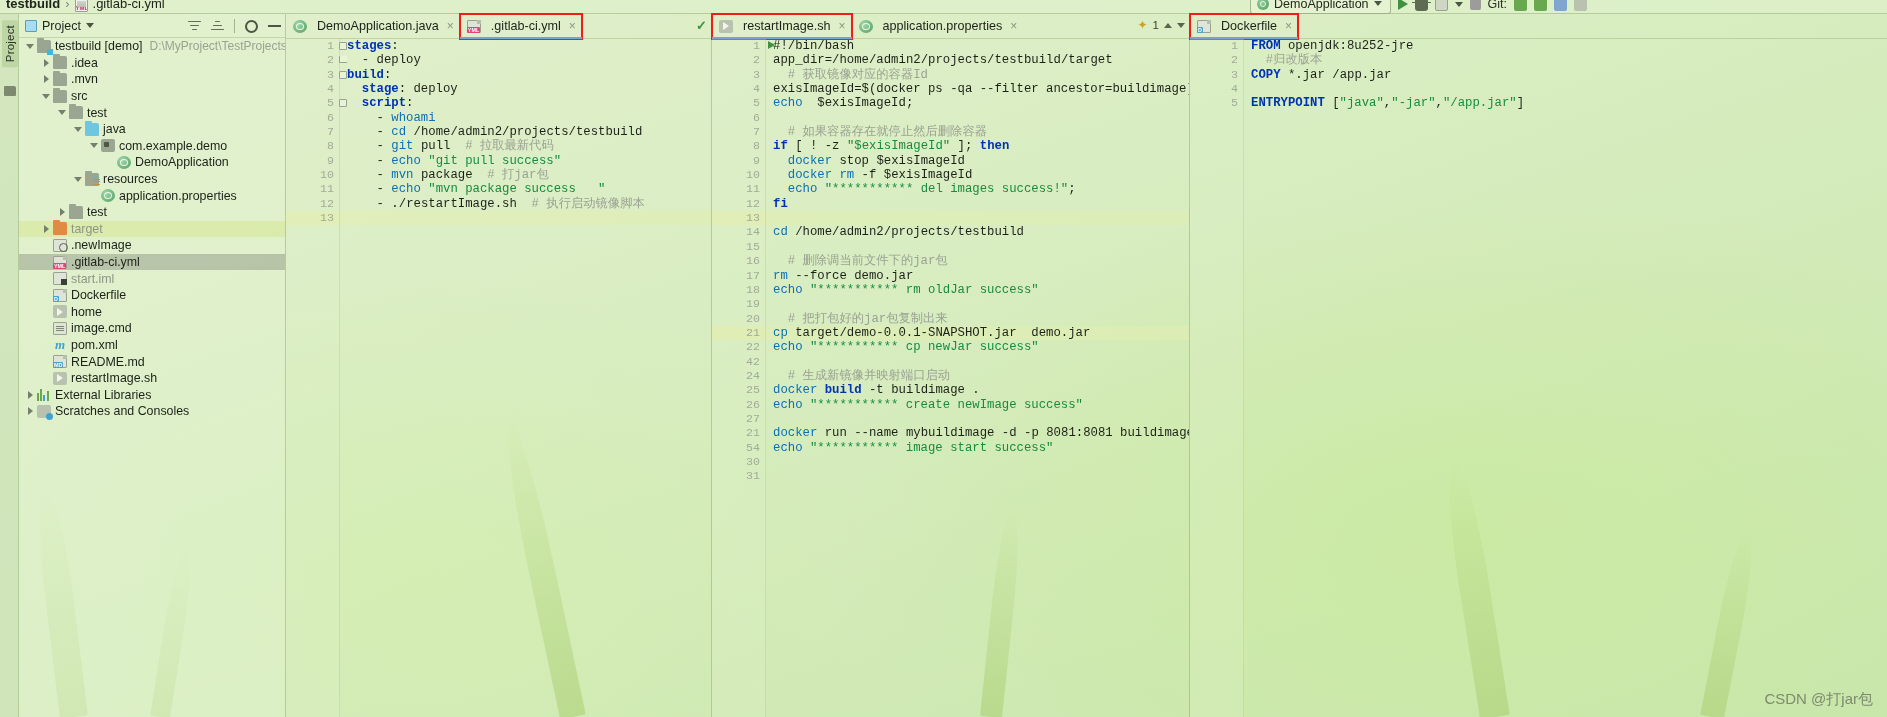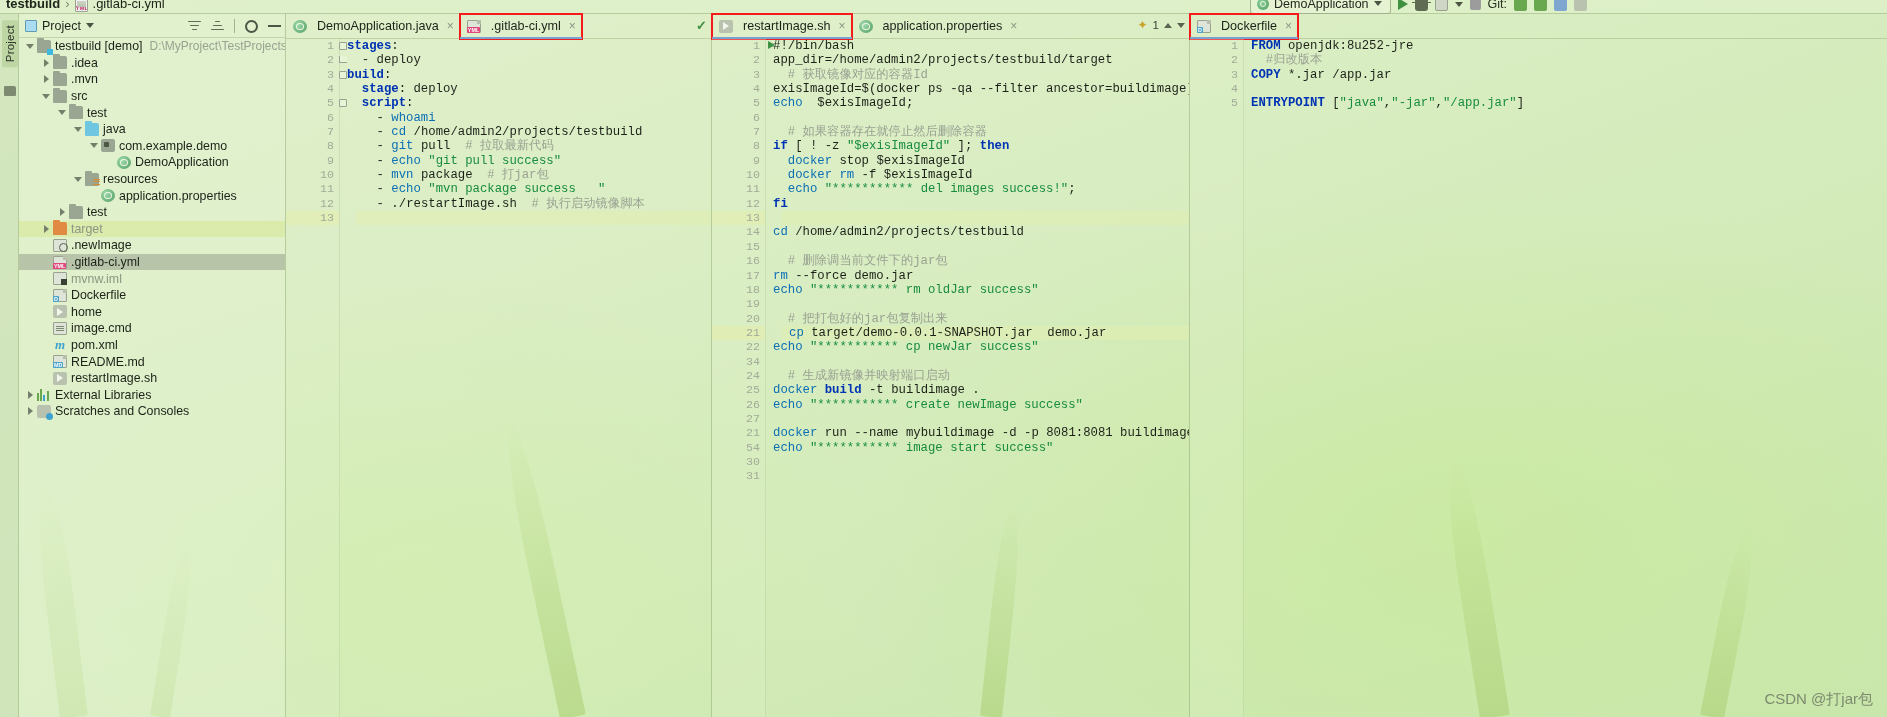--- a/index.html
+++ b/index.html
@@ -226,21 +226,21 @@
   }
   .fold.end { border-top: none; border-right: none; height: 7px; border-radius: 0; }
   .runmark { position: absolute; right: -10px; top: 2px; border-top: 4.5px solid transparent; border-bottom: 4.5px solid transparent; border-left: 7px solid #3f9142; }
 
   .code {
     position: absolute; top: 25px; bottom: 0; left: 54px; right: 0;
     font-family: "Liberation Mono", monospace; font-size: 12.3px;
     white-space: pre; overflow: hidden;
   }
   .code .l { height: 14.35px; line-height: 14.35px; padding-left: 7px; }
-  .code .l.cur { background: rgba(226,238,176,0.55); margin-left: 16px; }
+  .code .l.cur { background: rgba(226,238,176,0.55); }
   .kw   { color: #0033b3; font-weight: bold; }
   .kw2  { color: #0b6fb5; }
   .str  { color: #178c3e; }
   .cmt  { color: #9aa292; }
   .plain{ color: #1d2219; }
   .inspect {
     position: absolute; right: 4px; top: 4px;
     display: flex; align-items: center; gap: 5px; font-size: 11.5px; color: #3a4134;
   }
   .ok-check { color: #3f9142; font-size: 13px; font-weight: bold; }
@@ -406,21 +406,21 @@
           <span class="arrow"></span>
           <span class="fico file">
             <span class="tag yml">YML</span>
           </span>
           <span class="">.gitlab-ci.yml</span>
         </div>
         <div class="row">
           <span style="display:inline-block;width:22px;flex:0 0 22px"></span>
           <span class="arrow"></span>
           <span class="fico iml"></span>
-          <span class="muted">mvnw.iml</span>
+          <span class="muted">start.iml</span>
         </div>
         <div class="row">
           <span style="display:inline-block;width:22px;flex:0 0 22px"></span>
           <span class="arrow"></span>
           <span class="fico file">
             <span class="tag d">D</span>
           </span>
           <span class="">Dockerfile</span>
         </div>
         <div class="row">
@@ -542,21 +542,21 @@
         <div class="ln cur"><span>13</span></div>
         <div class="ln"><span>14</span></div>
         <div class="ln"><span>15</span></div>
         <div class="ln"><span>16</span></div>
         <div class="ln"><span>17</span></div>
         <div class="ln"><span>18</span></div>
         <div class="ln"><span>19</span></div>
         <div class="ln"><span>20</span></div>
         <div class="ln cur"><span>21</span></div>
         <div class="ln"><span>22</span></div>
-        <div class="ln"><span>34</span></div>
+        <div class="ln"><span>42</span></div>
         <div class="ln"><span>24</span></div>
         <div class="ln"><span>25</span></div>
         <div class="ln"><span>26</span></div>
         <div class="ln"><span>27</span></div>
         <div class="ln"><span>21</span></div>
         <div class="ln"><span>54</span></div>
         <div class="ln"><span>30</span></div>
         <div class="ln"><span>31</span></div>
       </div>
       <div class="code"><div class="l"><span class="plain">#</span><span class="plain">!</span><span class="plain">/</span><span class="plain">bin</span><span class="plain">/</span><span class="plain">bash</span></div><div class="l"><span class="plain">app_dir</span><span class="plain">=</span><span class="plain">/</span><span class="plain">home</span><span class="plain">/</span><span class="plain">admin2</span><span class="plain">/</span><span class="plain">projects</span><span class="plain">/</span><span class="plain">testbuild</span><span class="plain">/</span><span class="plain">target</span></div><div class="l"><span class="cmt">  # 获取镜像对应的容器Id</span></div><div class="l"><span class="plain">exisImageId</span><span class="plain">=</span><span class="plain">$(docker ps -qa --filter ancestor=buildimage)</span></div><div class="l"><span class="kw2">echo</span><span class="plain"> </span><span class="plain"> </span><span class="plain">$exisImageId</span><span class="plain">;</span></div><div class="l">&nbsp;</div><div class="l"><span class="cmt">  # 如果容器存在就停止然后删除容器</span></div><div class="l"><span class="kw">if</span><span class="plain"> </span><span class="plain">[</span><span class="plain"> </span><span class="plain">!</span><span class="plain"> </span><span class="plain">-</span><span class="plain">z</span><span class="plain"> </span><span class="str">"$exisImageId"</span><span class="plain"> </span><span class="plain">]</span><span class="plain">;</span><span class="plain"> </span><span class="kw">then</span></div><div class="l"><span class="plain"> </span><span class="plain"> </span><span class="kw2">docker</span><span class="plain"> </span><span class="plain">stop</span><span class="plain"> </span><span class="plain">$exisImageId</span></div><div class="l"><span class="plain"> </span><span class="plain"> </span><span class="kw2">docker</span><span class="plain"> </span><span class="kw2">rm</span><span class="plain"> </span><span class="plain">-</span><span class="plain">f</span><span class="plain"> </span><span class="plain">$exisImageId</span></div><div class="l"><span class="plain"> </span><span class="plain"> </span><span class="kw2">echo</span><span class="plain"> </span><span class="str">"*********** del images success!"</span><span class="plain">;</span></div><div class="l"><span class="kw">fi</span></div><div class="l cur">&nbsp;</div><div class="l"><span class="kw2">cd</span><span class="plain"> </span><span class="plain">/</span><span class="plain">home</span><span class="plain">/</span><span class="plain">admin2</span><span class="plain">/</span><span class="plain">projects</span><span class="plain">/</span><span class="plain">testbuild</span></div><div class="l">&nbsp;</div><div class="l"><span class="cmt">  # 删除调当前文件下的jar包</span></div><div class="l"><span class="kw2">rm</span><span class="plain"> </span><span class="plain">-</span><span class="plain">-</span><span class="plain">force</span><span class="plain"> </span><span class="plain">demo.jar</span></div><div class="l"><span class="kw2">echo</span><span class="plain"> </span><span class="str">"*********** rm oldJar success"</span></div><div class="l">&nbsp;</div><div class="l"><span class="cmt">  # 把打包好的jar包复制出来</span></div><div class="l cur"><span class="kw2">cp</span><span class="plain"> </span><span class="plain">target</span><span class="plain">/</span><span class="plain">demo-0.0.1-SNAPSHOT.jar</span><span class="plain"> </span><span class="plain"> </span><span class="plain">demo.jar</span></div><div class="l"><span class="kw2">echo</span><span class="plain"> </span><span class="str">"*********** cp newJar success"</span></div><div class="l">&nbsp;</div><div class="l"><span class="cmt">  # 生成新镜像并映射端口启动</span></div><div class="l"><span class="kw2">docker</span><span class="plain"> </span><span class="kw">build</span><span class="plain"> </span><span class="plain">-</span><span class="plain">t</span><span class="plain"> </span><span class="plain">buildimage</span><span class="plain"> </span><span class="plain">.</span></div><div class="l"><span class="kw2">echo</span><span class="plain"> </span><span class="str">"*********** create newImage success"</span></div><div class="l">&nbsp;</div><div class="l"><span class="kw2">docker</span><span class="plain"> </span><span class="plain">run</span><span class="plain"> </span><span class="plain">-</span><span class="plain">-</span><span class="plain">name</span><span class="plain"> </span><span class="plain">mybuildimage</span><span class="plain"> </span><span class="plain">-</span><span class="plain">d</span><span class="plain"> </span><span class="plain">-</span><span class="plain">p</span><span class="plain"> </span><span class="plain">8</span><span class="plain">0</span><span class="plain">8</span><span class="plain">1</span><span class="plain">:</span><span class="plain">8</span><span class="plain">0</span><span class="plain">8</span><span class="plain">1</span><span class="plain"> </span><span class="plain">buildimage</span></div><div class="l"><span class="kw2">echo</span><span class="plain"> </span><span class="str">"*********** image start success"</span></div><div class="l">&nbsp;</div><div class="l">&nbsp;</div></div>

